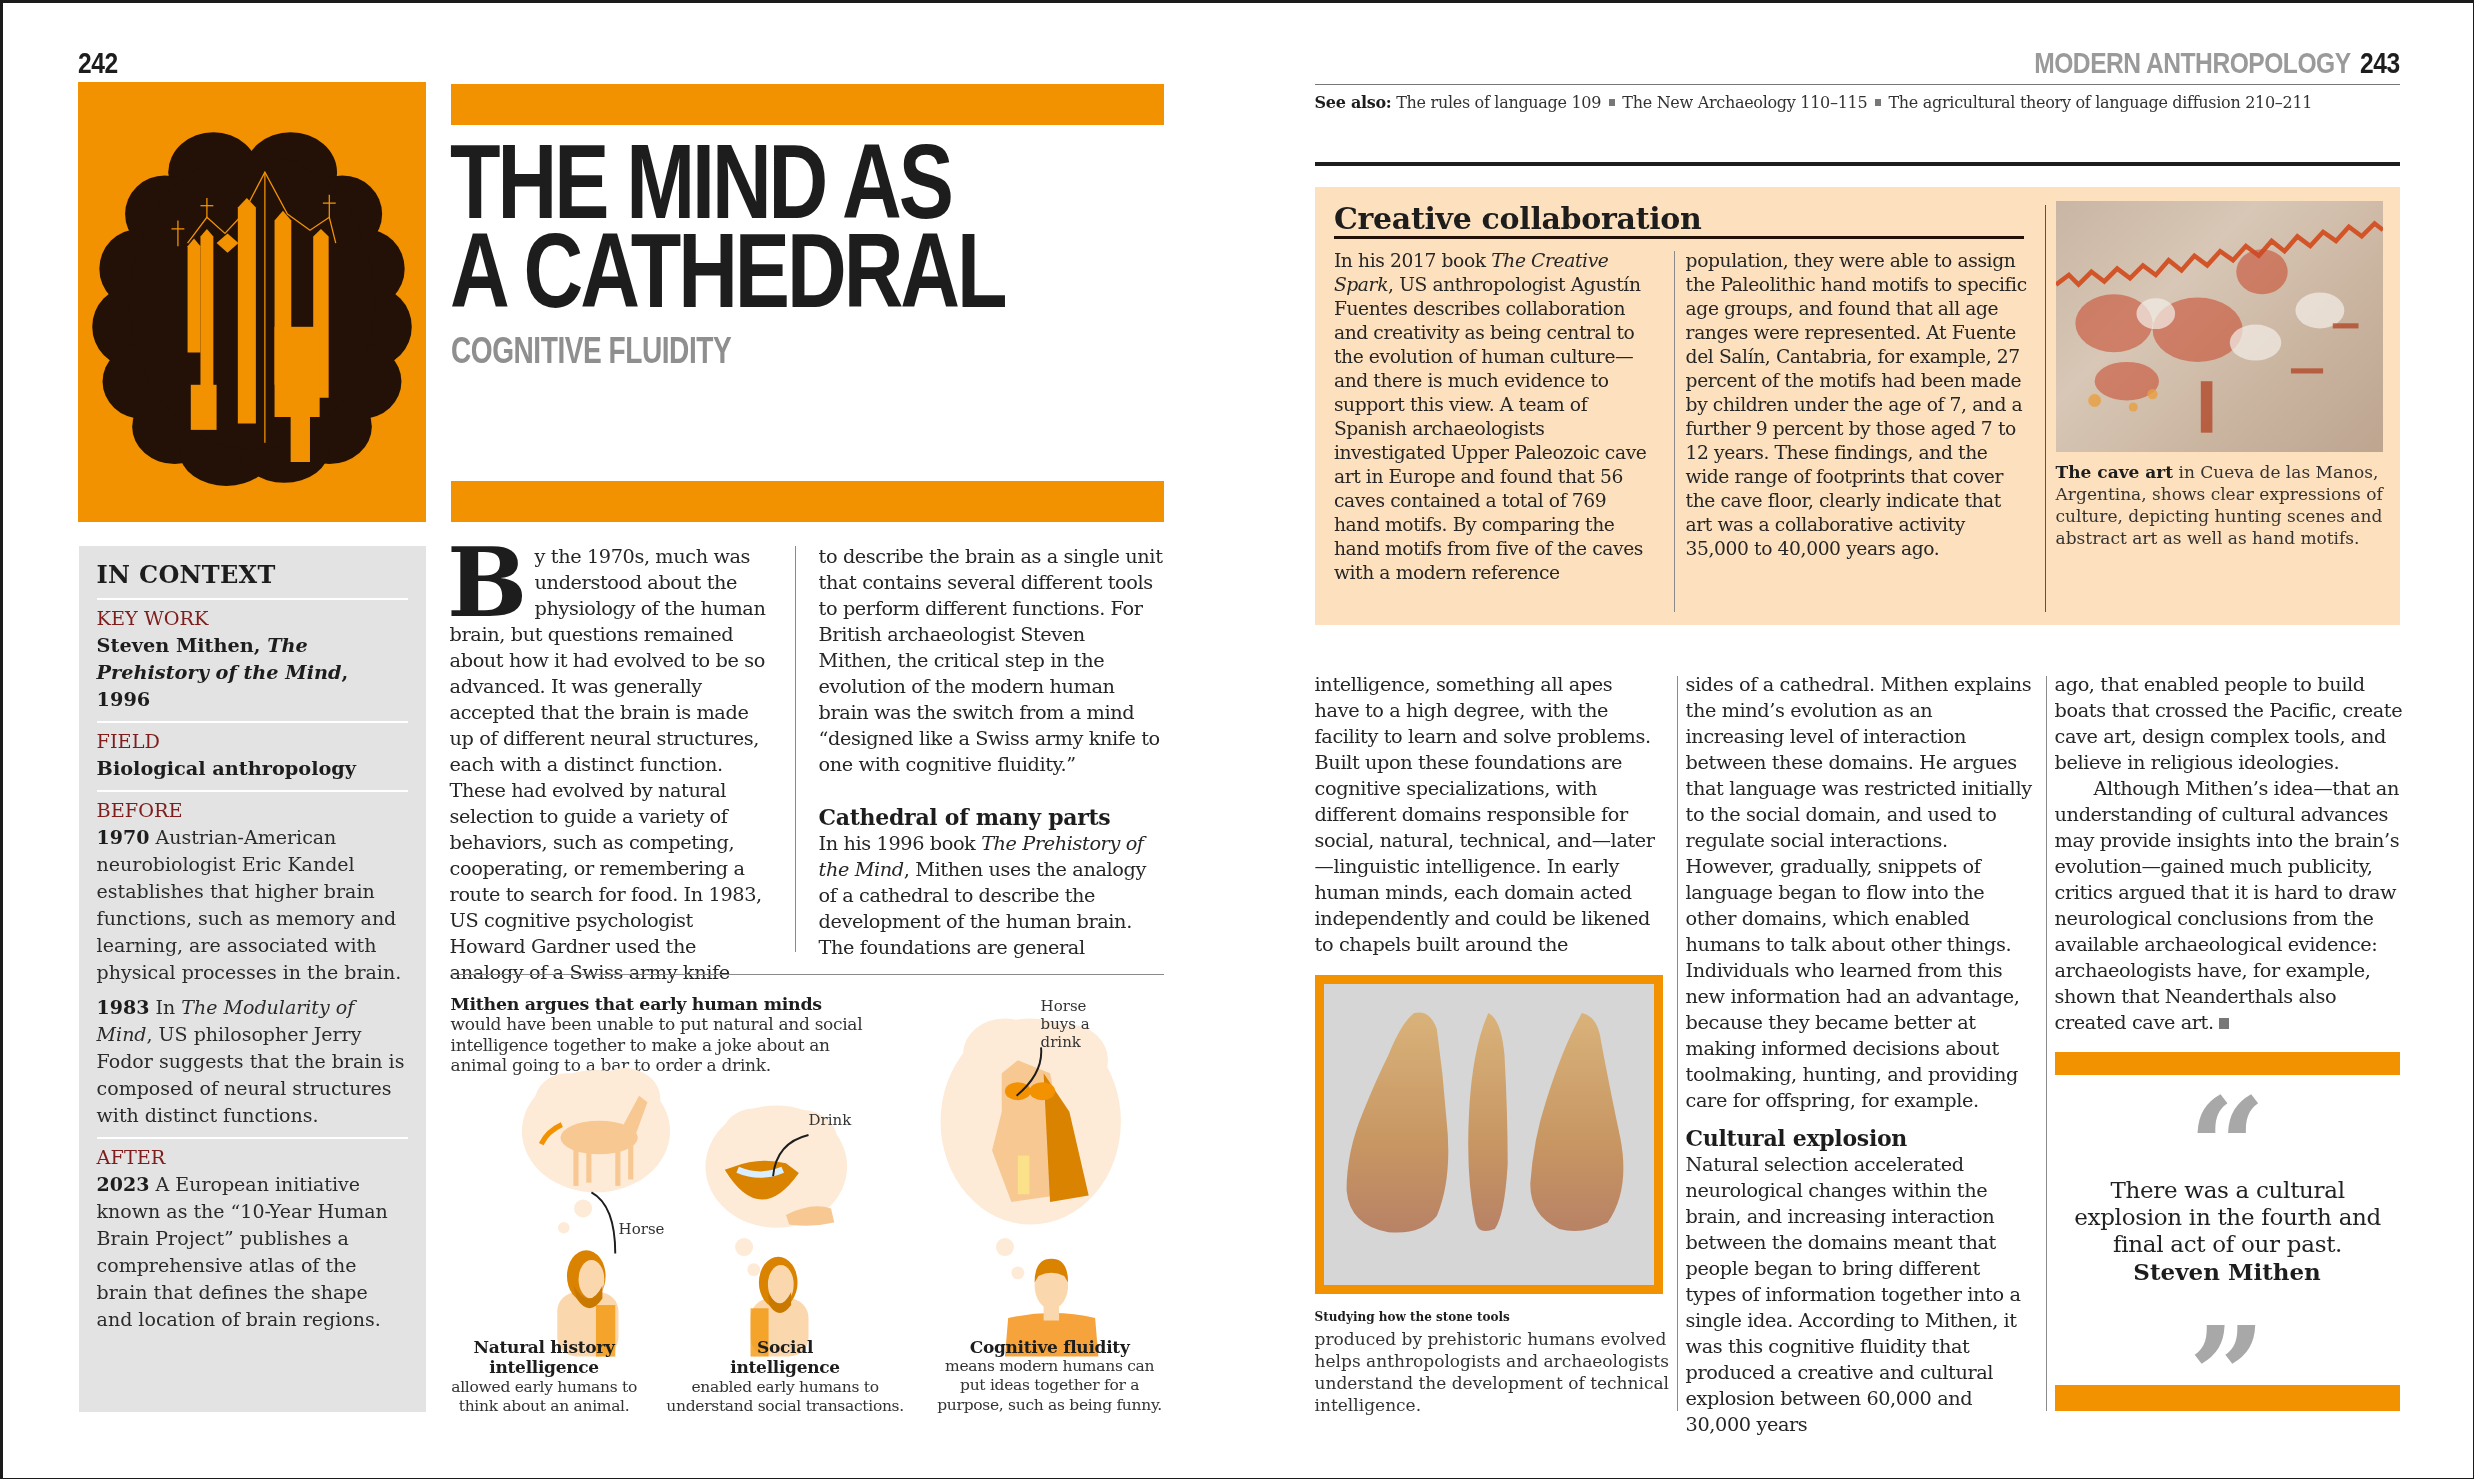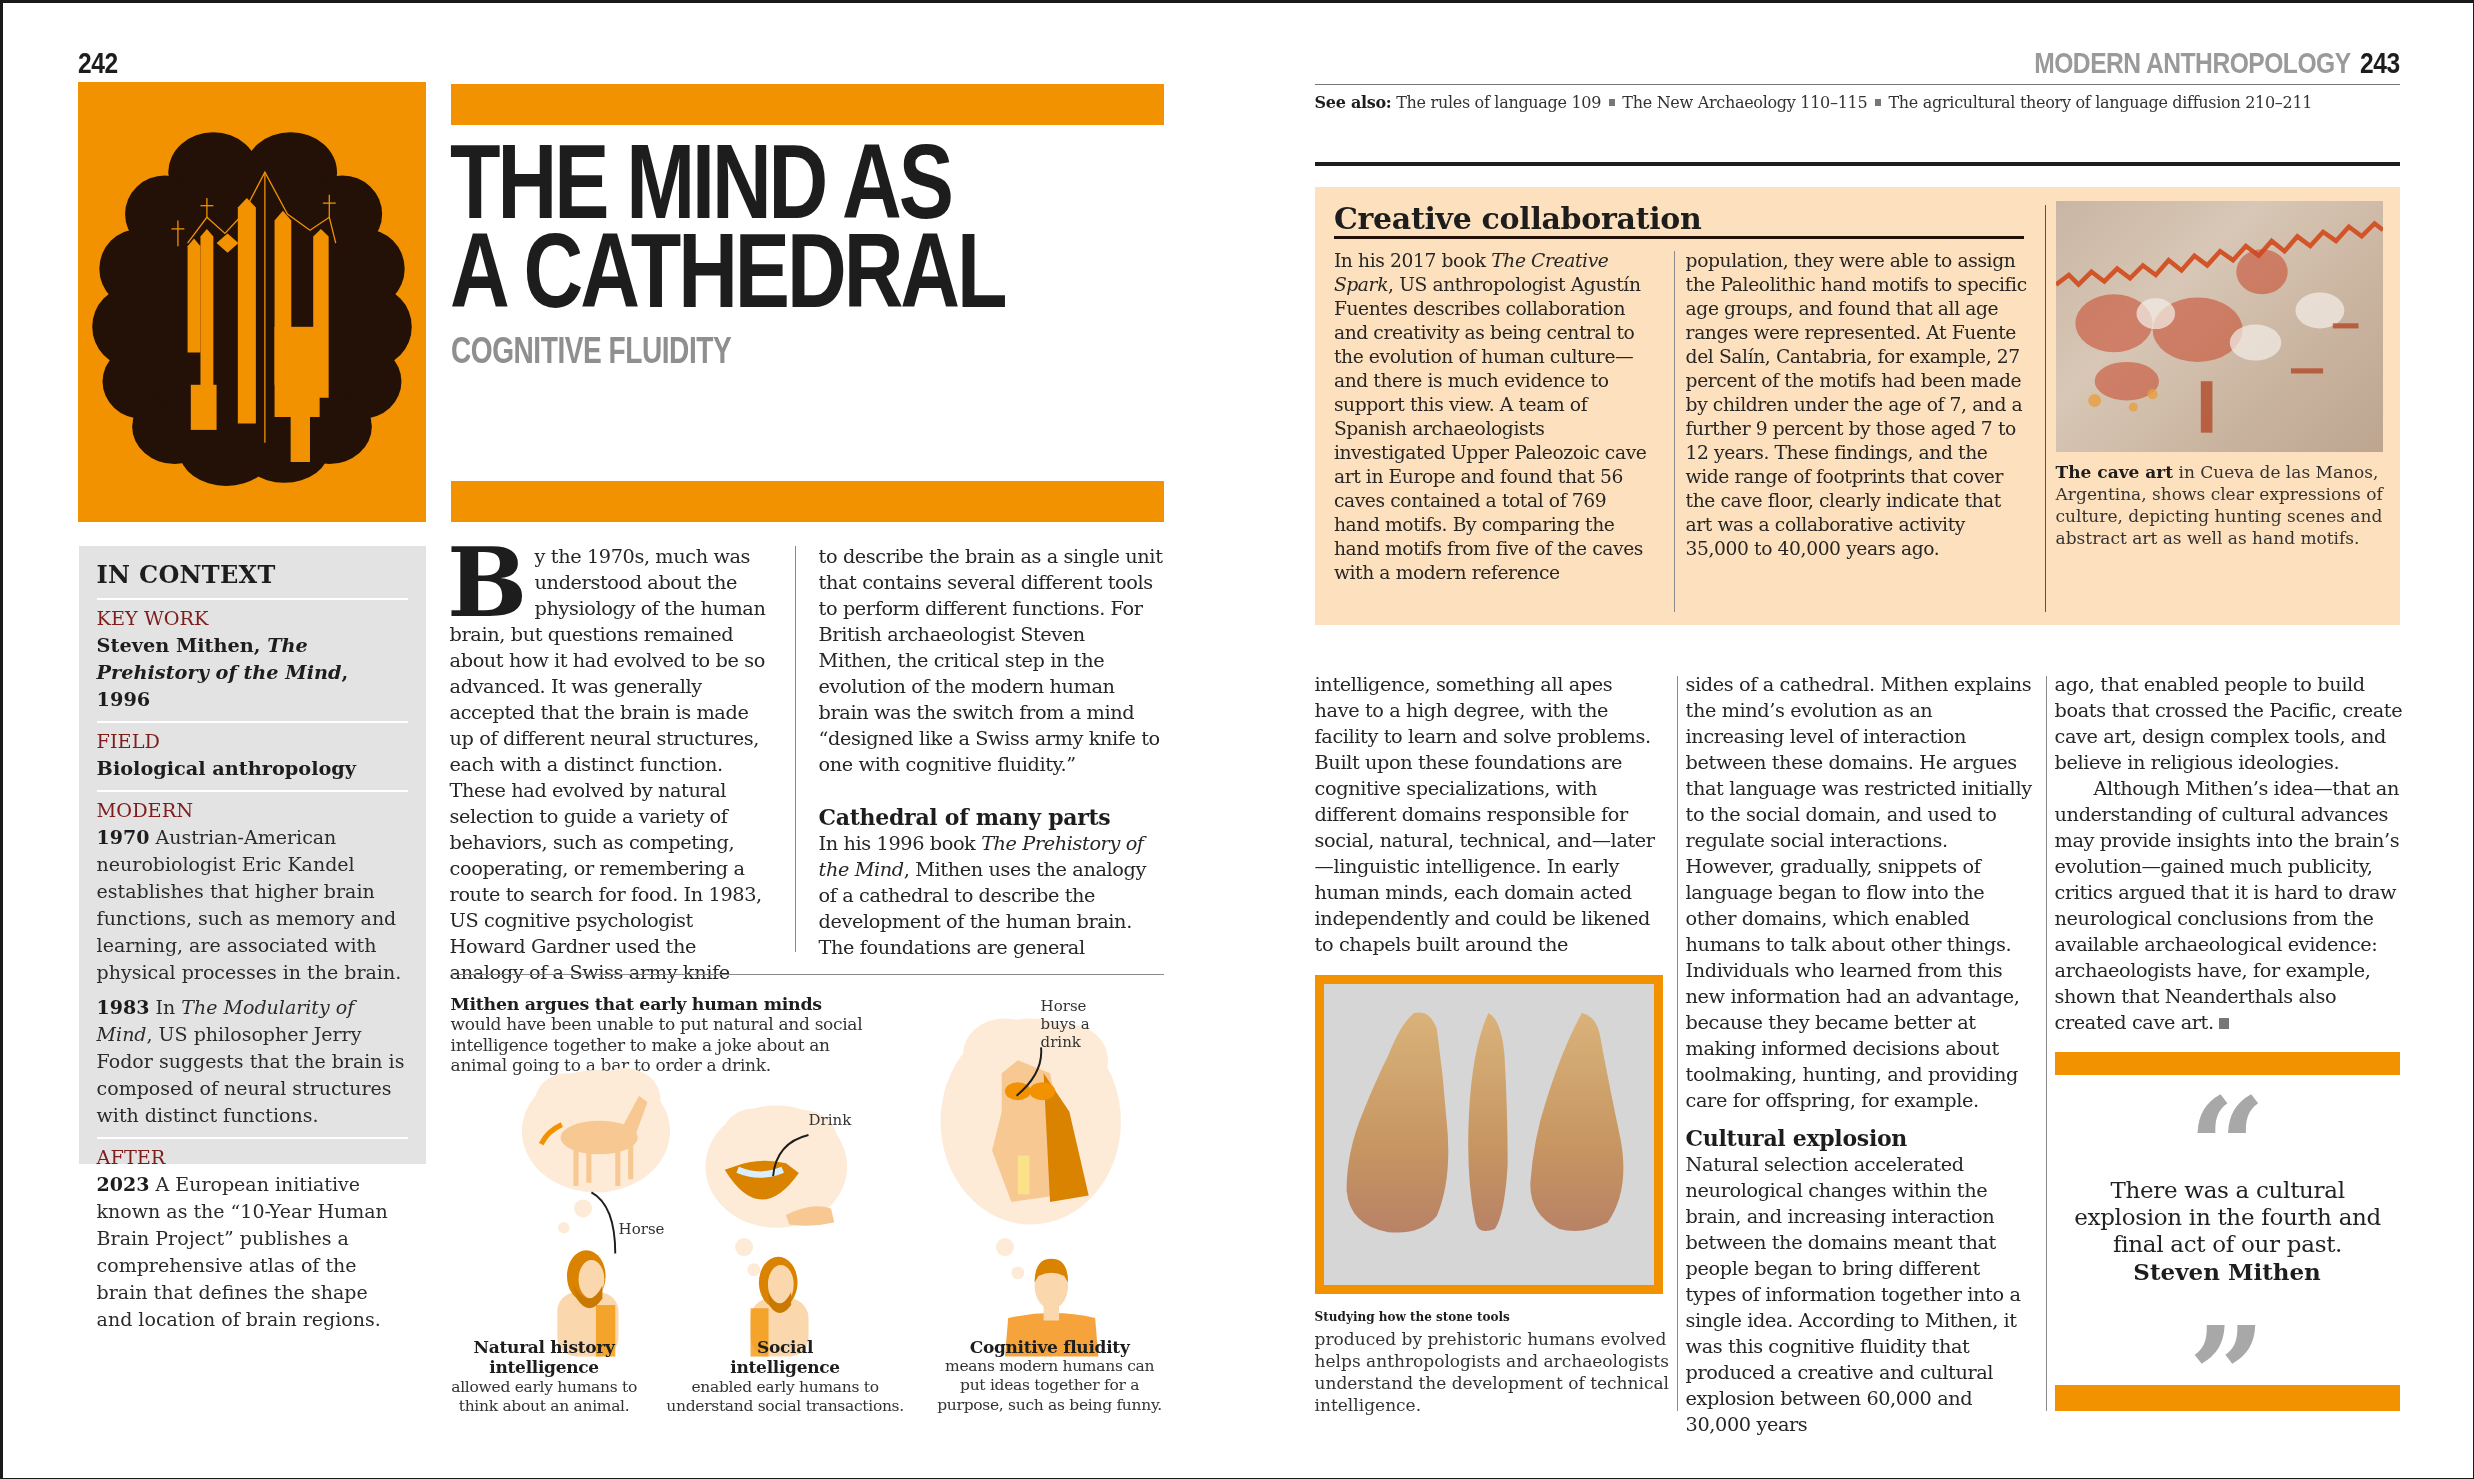--- a/index.html
+++ b/index.html
@@ -111,32 +111,32 @@
   </div>
 
   <div class="abs orange" style="left:448px; top:81px; width:713px; height:41px;"></div>
   <div class="abs title" style="left:447px; top:134px;">
     <div>THE MIND AS</div>
     <div>A CATHEDRAL</div>
   </div>
   <div class="abs subtitle" style="left:448px; top:327px;">COGNITIVE FLUIDITY</div>
   <div class="abs orange" style="left:448px; top:478px; width:713px; height:41px;"></div>
 
-  <div class="abs context" style="left:76px; top:543px; width:347px; height:618px;">
+  <div class="abs context" style="left:76px; top:543px; width:347px; height:866px;">
     <h3>IN CONTEXT</h3>
     <div class="ctx-sec">
       <div class="ctx-label">KEY WORK</div>
       <div class="ctx-val"><span>Steven Mithen, </span><i>The Prehistory of the Mind</i><span>, 1996</span></div>
     </div>
     <div class="ctx-sec">
       <div class="ctx-label">FIELD</div>
       <div class="ctx-val">Biological anthropology</div>
     </div>
     <div class="ctx-sec">
-      <div class="ctx-label">MODERN</div>
+      <div class="ctx-label">BEFORE</div>
       <div class="ctx-text"><b>1970</b><span> Austrian-American neurobiologist Eric Kandel establishes that higher brain functions, such as memory and learning, are associated with physical processes in the brain.</span></div>
       <div class="ctx-text" style="margin-top:7.7px;"><b>1983</b><span> In </span><i>The Modularity of Mind</i><span>, US philosopher Jerry Fodor suggests that the brain is composed of neural structures with distinct functions.</span></div>
     </div>
     <div class="ctx-sec">
       <div class="ctx-label">AFTER</div>
       <div class="ctx-text"><b>2023</b><span> A European initiative known as the “10-Year Human Brain Project” publishes a comprehensive atlas of the brain that defines the shape and location of brain regions.</span></div>
     </div>
   </div>
 
   <div class="abs body" style="left:447px; top:541px; width:321px;">

